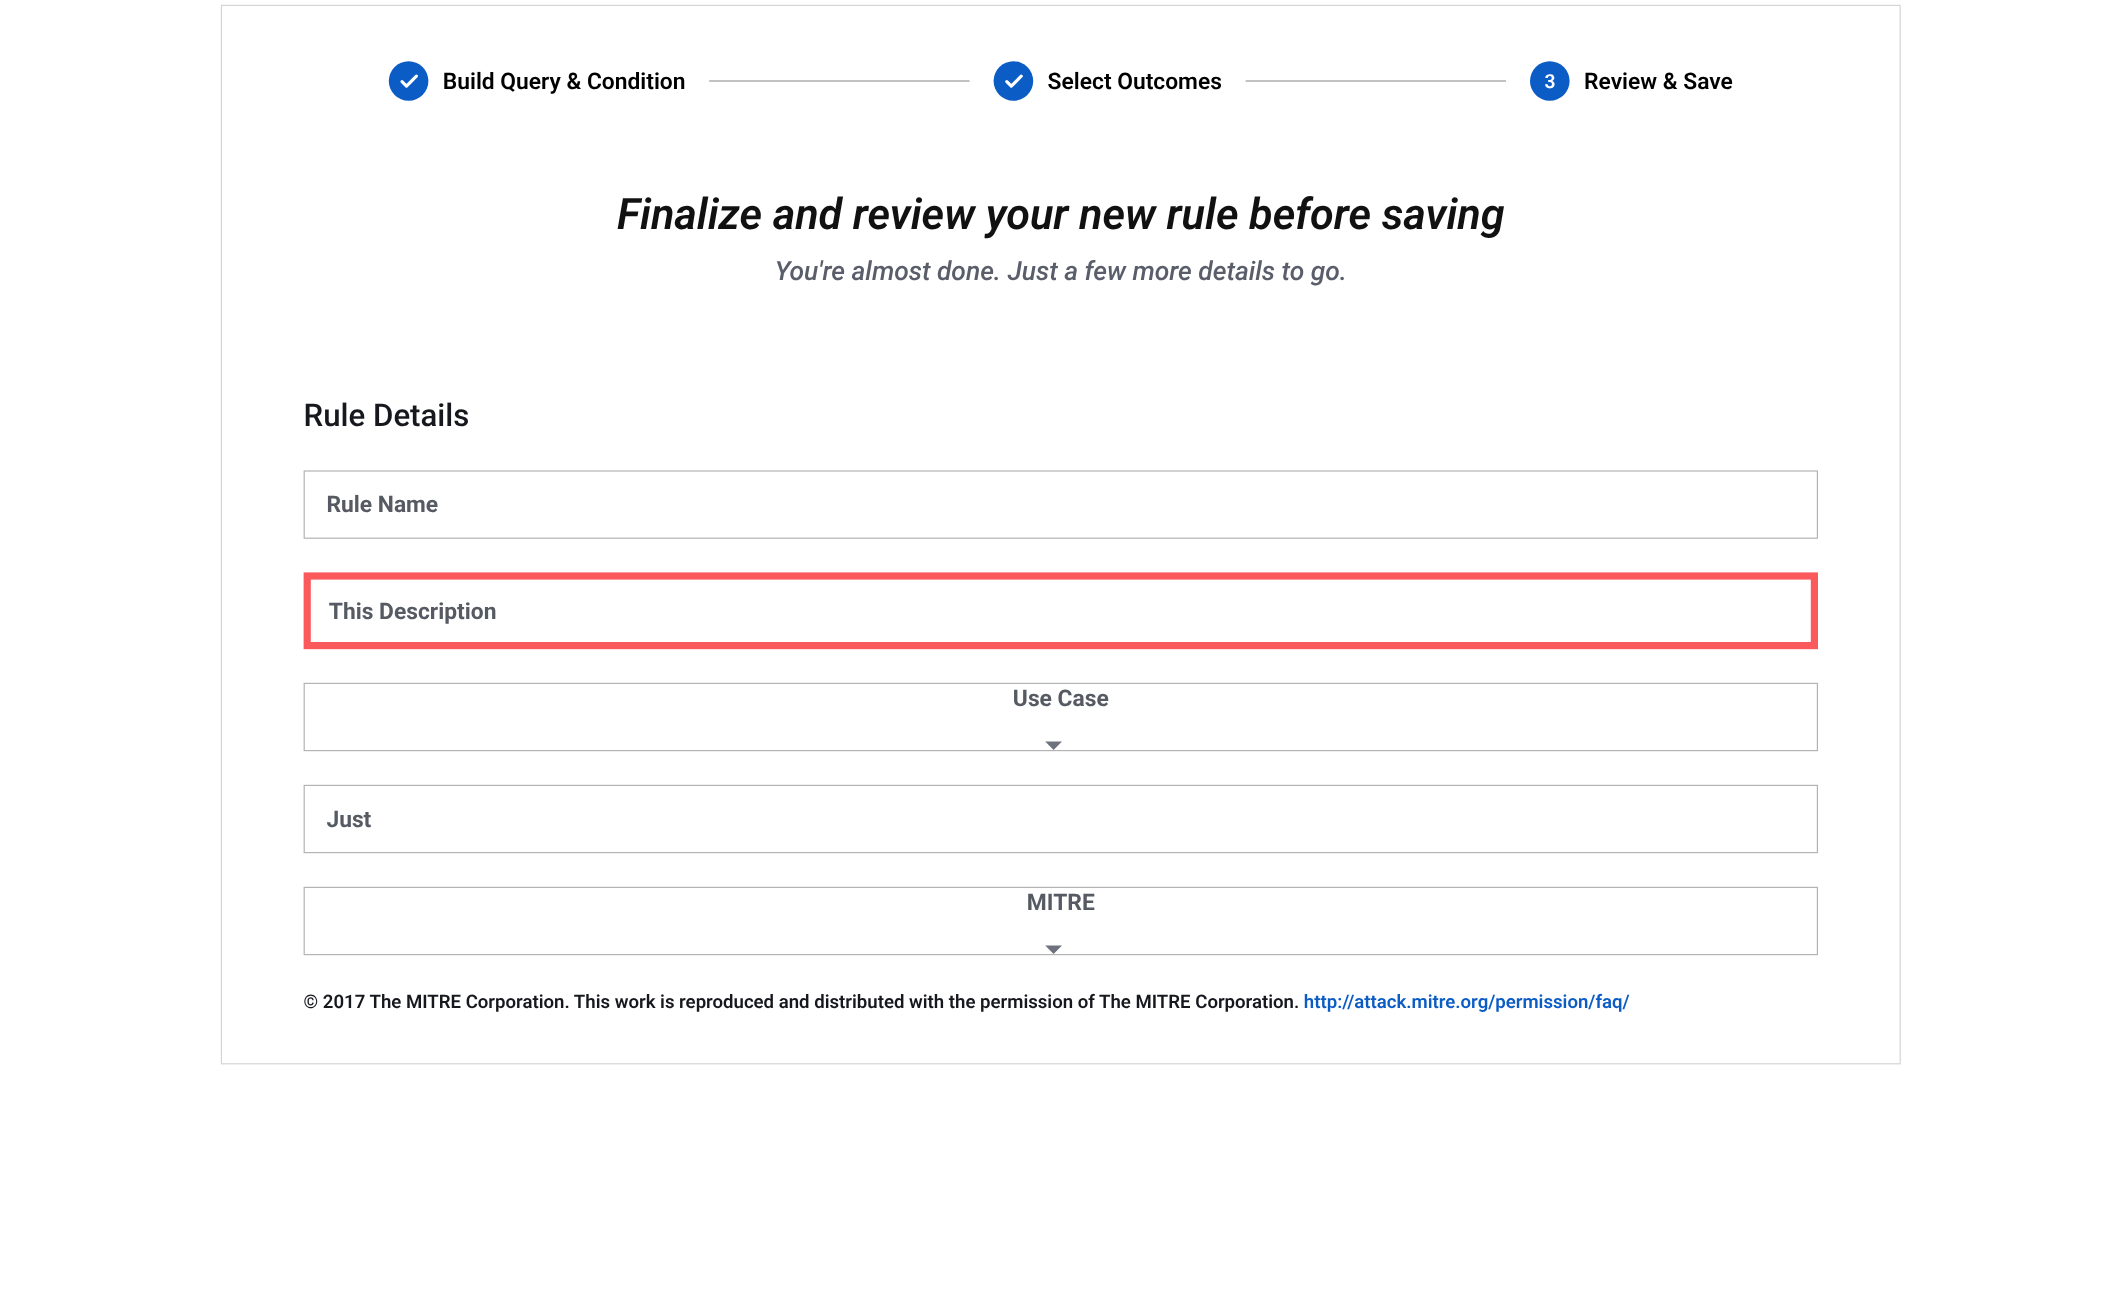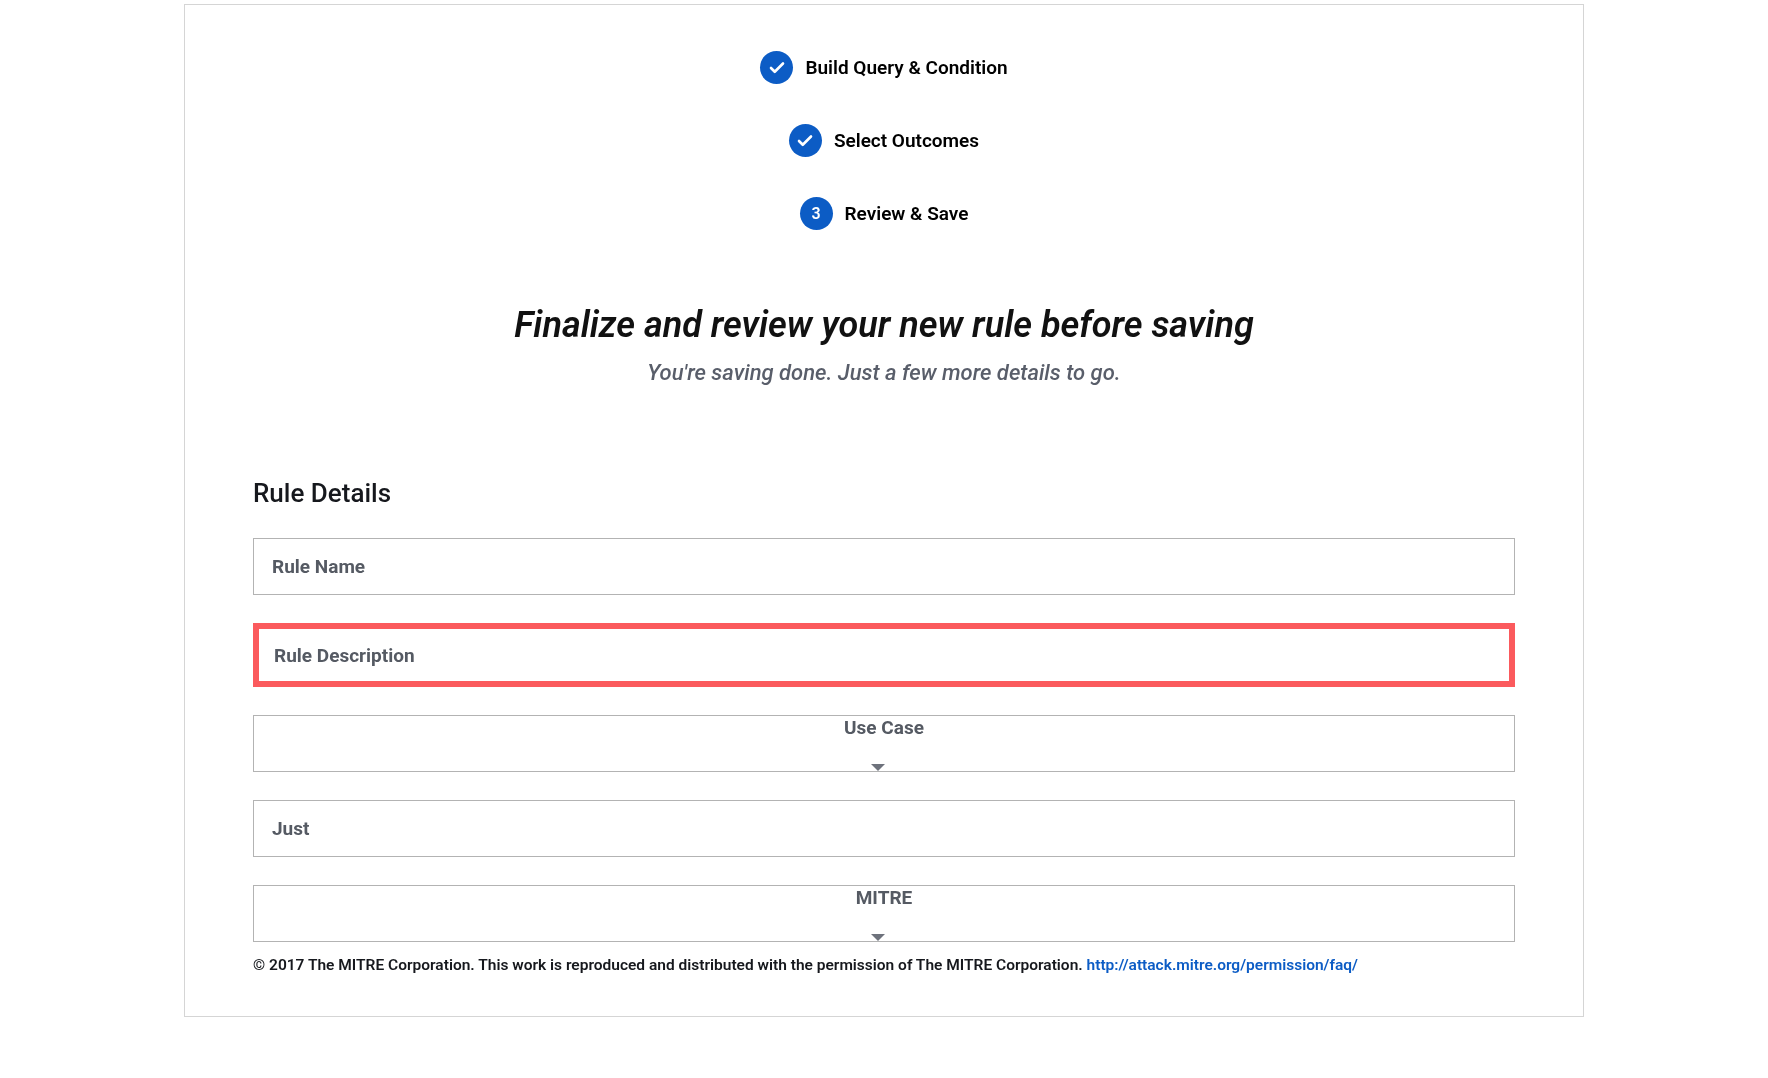--- a/index.html
+++ b/index.html
@@ -18,21 +18,20 @@
       padding: 46px 68px 42px 68px;
       background: #fff;
     }
     .stepper {
       display: flex;
       align-items: center;
       justify-content: center;
       gap: 20px;
       margin: 0 auto 74px auto;
       width: 1120px;
-      flex-direction: column;
     }
     .step {
       display: flex;
       align-items: center;
       gap: 12px;
     }
     .step-circle {
       width: 33px;
       height: 33px;
       border-radius: 50%;
@@ -140,43 +139,43 @@
     </div>
     <div class="step-line"></div>
     <div class="step">
       <div class="step-circle">3</div>
       <div class="step-label">Review &amp; Save</div>
     </div>
   </div>
 
   <div class="heading-block">
     <div class="heading-title">Finalize and review your new rule before saving</div>
-    <div class="heading-sub">You're saving done. Just a few more details to go.</div>
+    <div class="heading-sub">You're almost done. Just a few more details to go.</div>
   </div>
 
   <div class="section-title">Rule Details</div>
 
   <div class="field">
     <span class="field-label">Rule Name</span>
   </div>
 
   <div class="field highlight">
-    <span class="field-label">Rule Description</span>
+    <span class="field-label">This Description</span>
   </div>
 
   <div class="field select">
     <span class="field-label">Use Case</span>
     <span class="caret"></span>
   </div>
 
   <div class="field">
     <span class="field-label">Just</span>
   </div>
 
-  <div class="field select" style="margin-bottom:20px;">
+  <div class="field select" style="margin-bottom:36px;">
     <span class="field-label">MITRE</span>
     <span class="caret"></span>
   </div>
 
   <div class="footer-note">
     <span>© 2017 The MITRE Corporation. This work is reproduced and distributed with the permission of The MITRE Corporation. </span><a>http://attack.mitre.org/permission/faq/</a>
   </div>
 
 </div>
 

